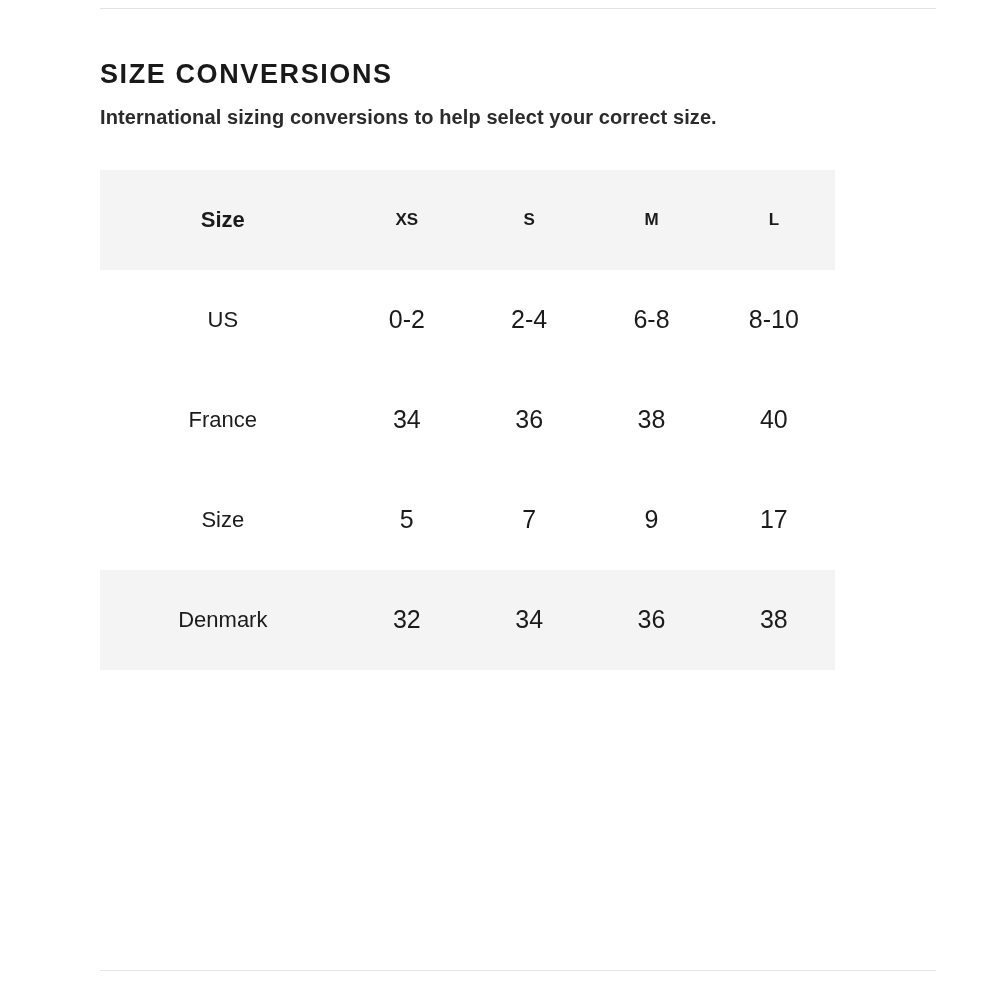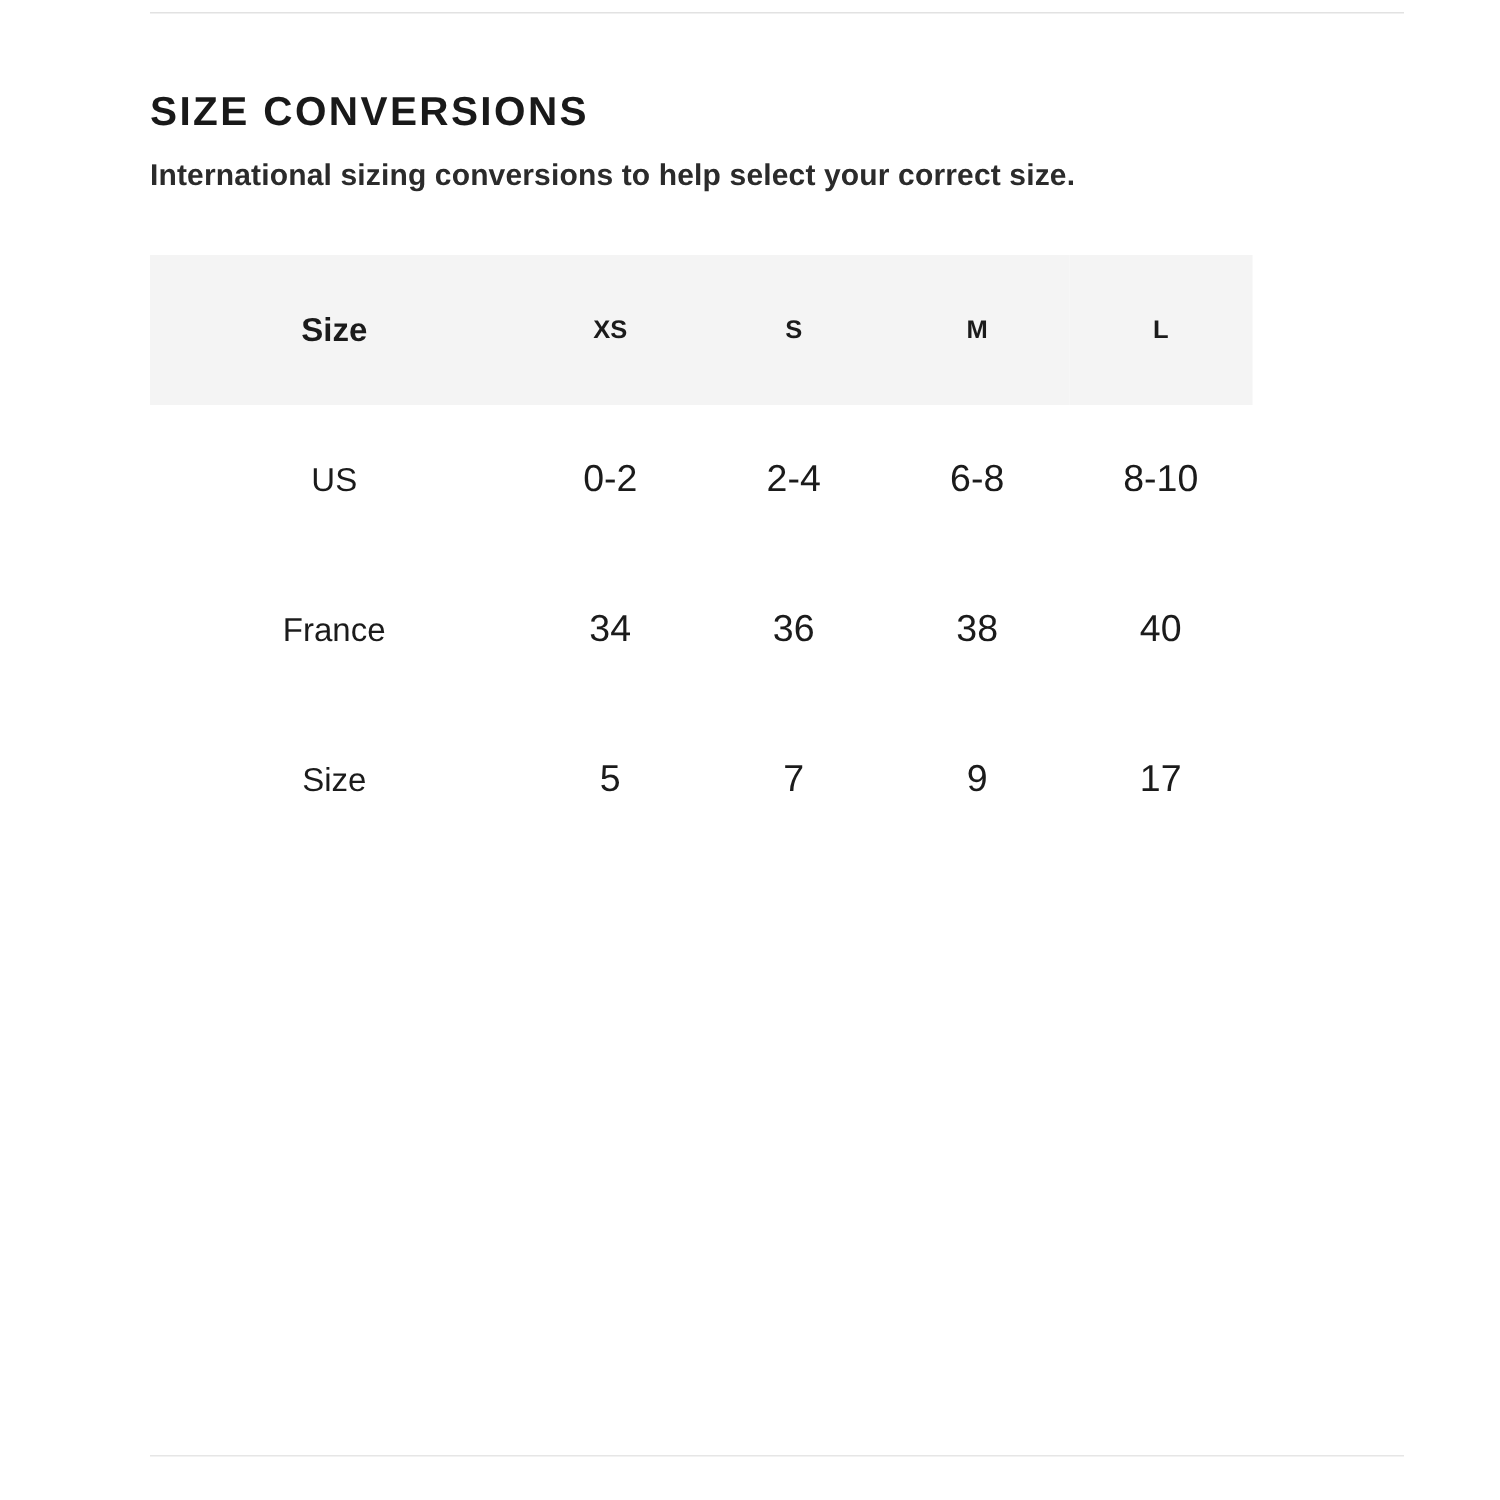--- a/index.html
+++ b/index.html
@@ -151,20 +151,27 @@
 
 
         <tr>
           <td class="rowlabel">Size</td>
           <td class="cell">5</td>
           <td class="cell">7</td>
           <td class="cell">9</td>
           <td class="cell">17</td>
         </tr>
 
+        <tr class="shaded">
+          <td class="rowlabel">Denmark</td>
+          <td class="cell">32</td>
+          <td class="cell">34</td>
+          <td class="cell">36</td>
+          <td class="cell">38</td>
+        </tr>
       </tbody>
     </table>
 
   </div>
 
   <div class="rule-bottom"></div>
 
 </div>
 
 </body></html>

